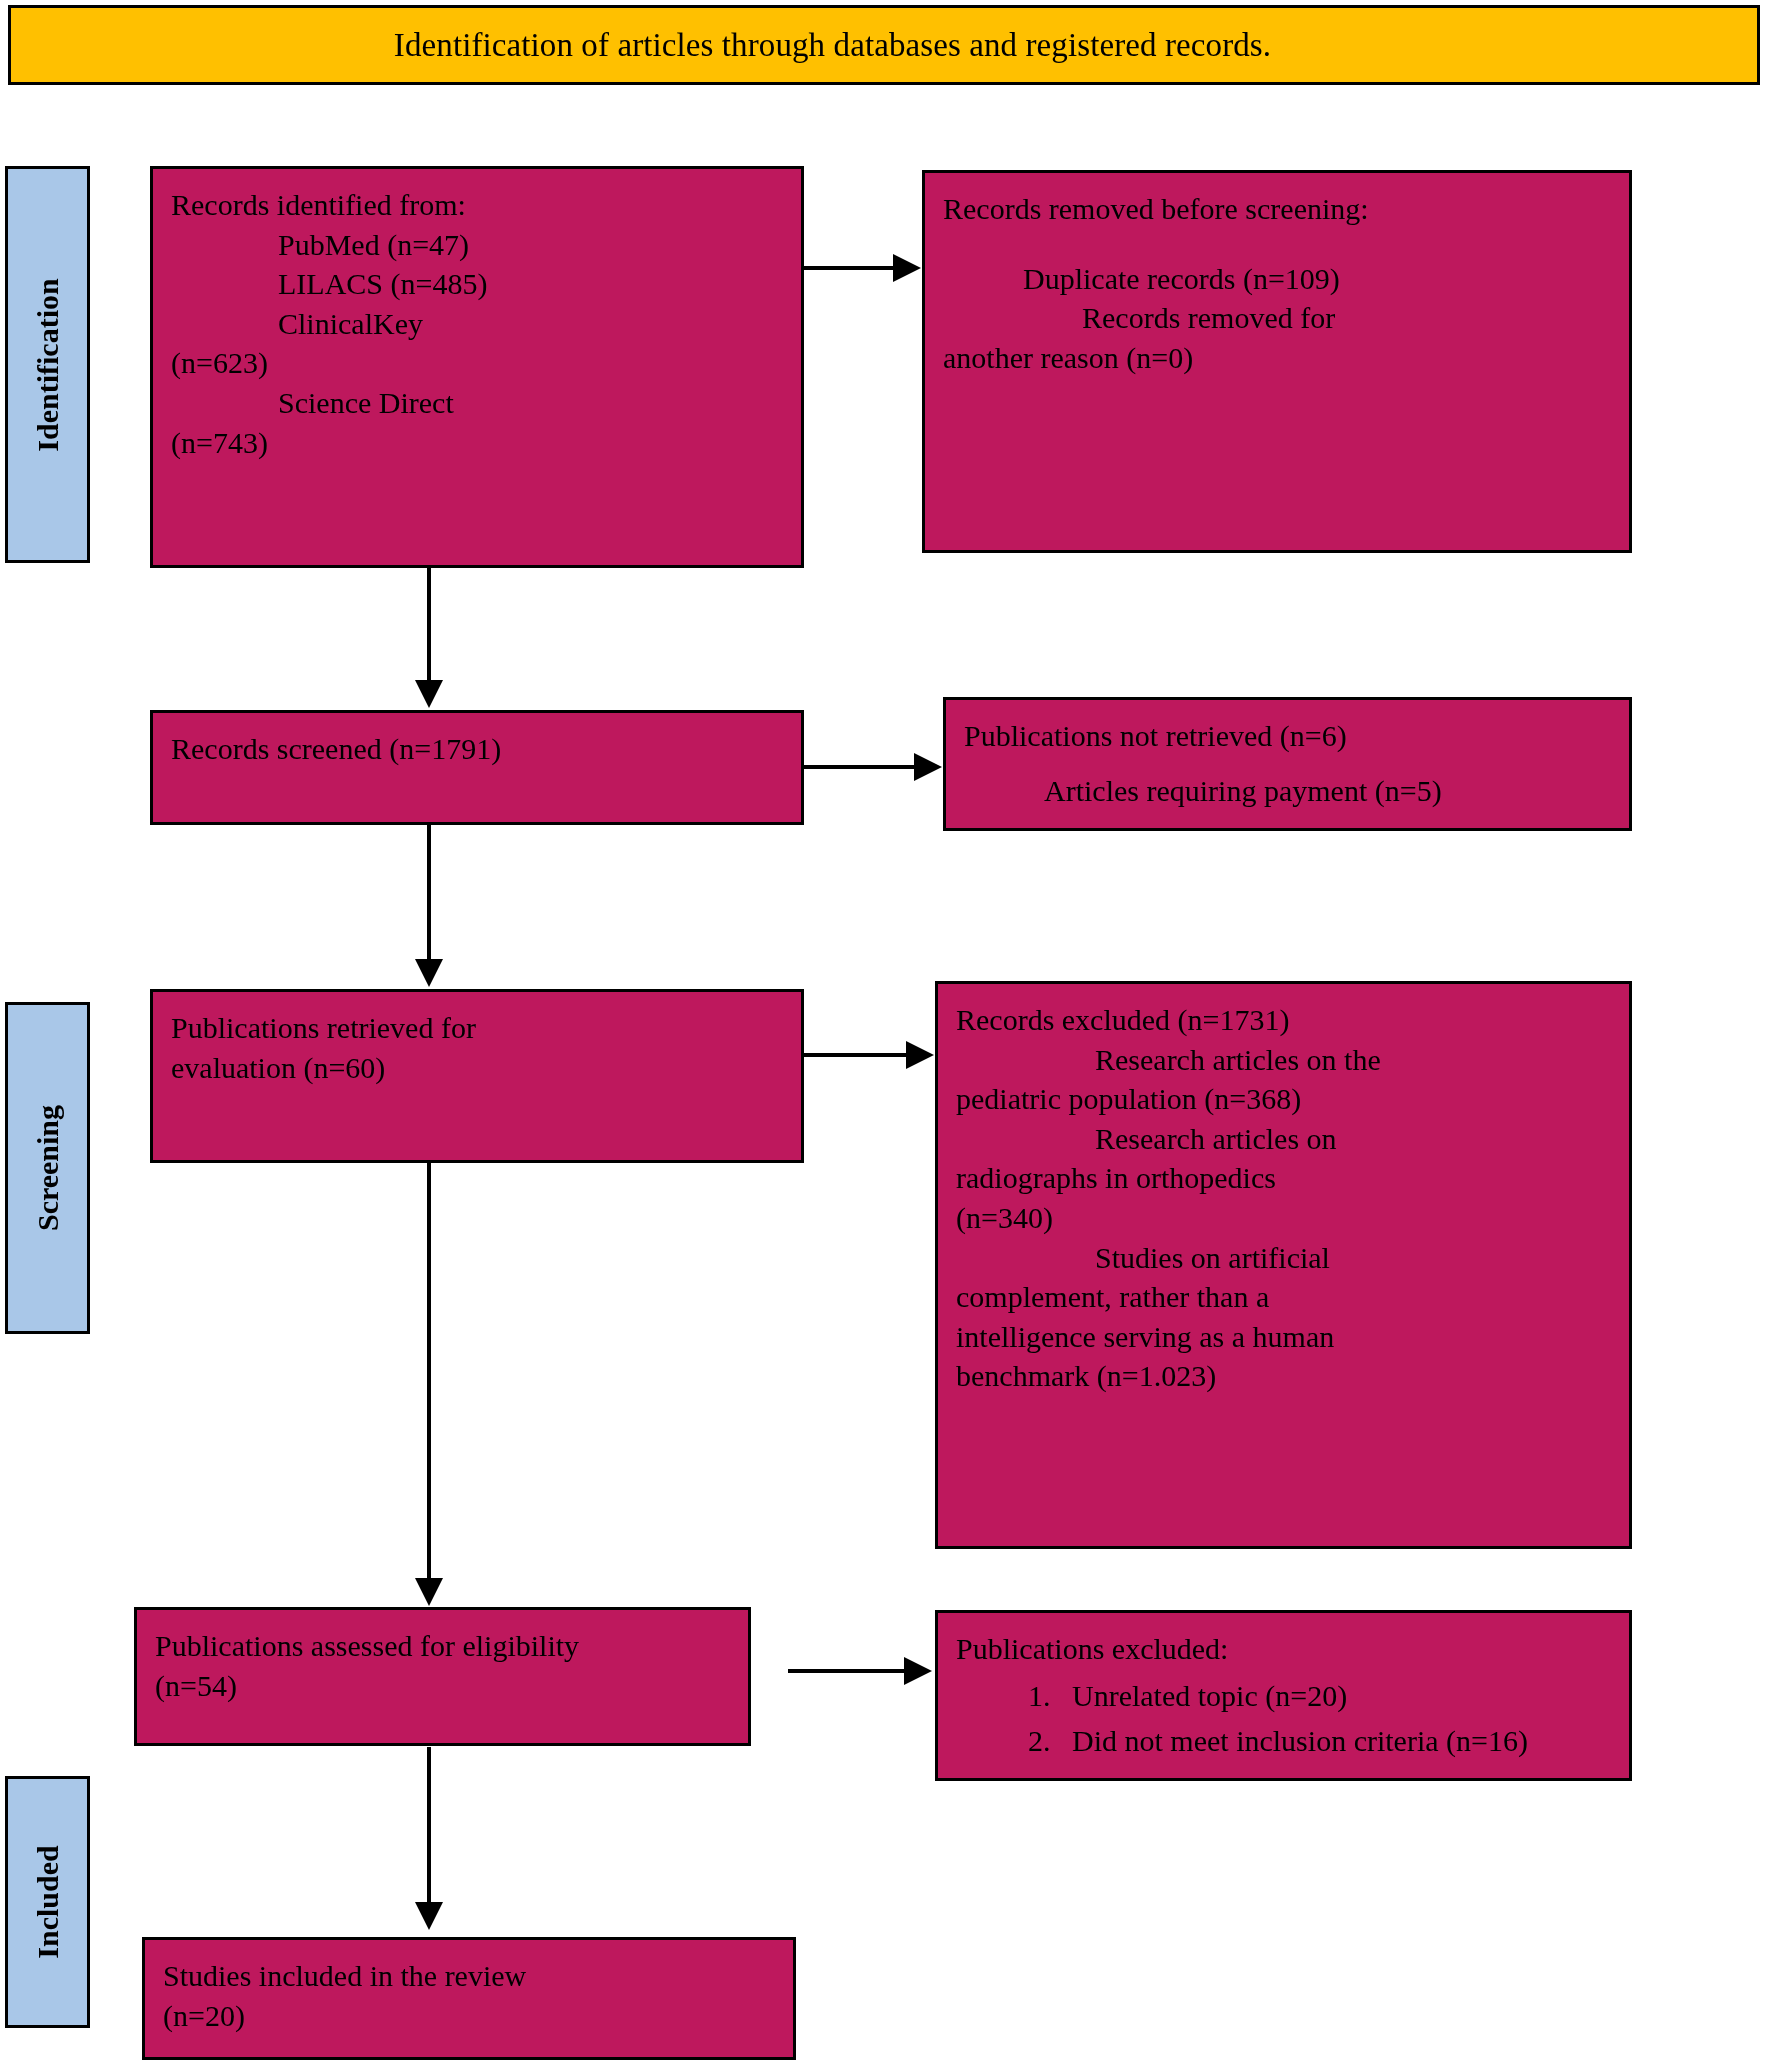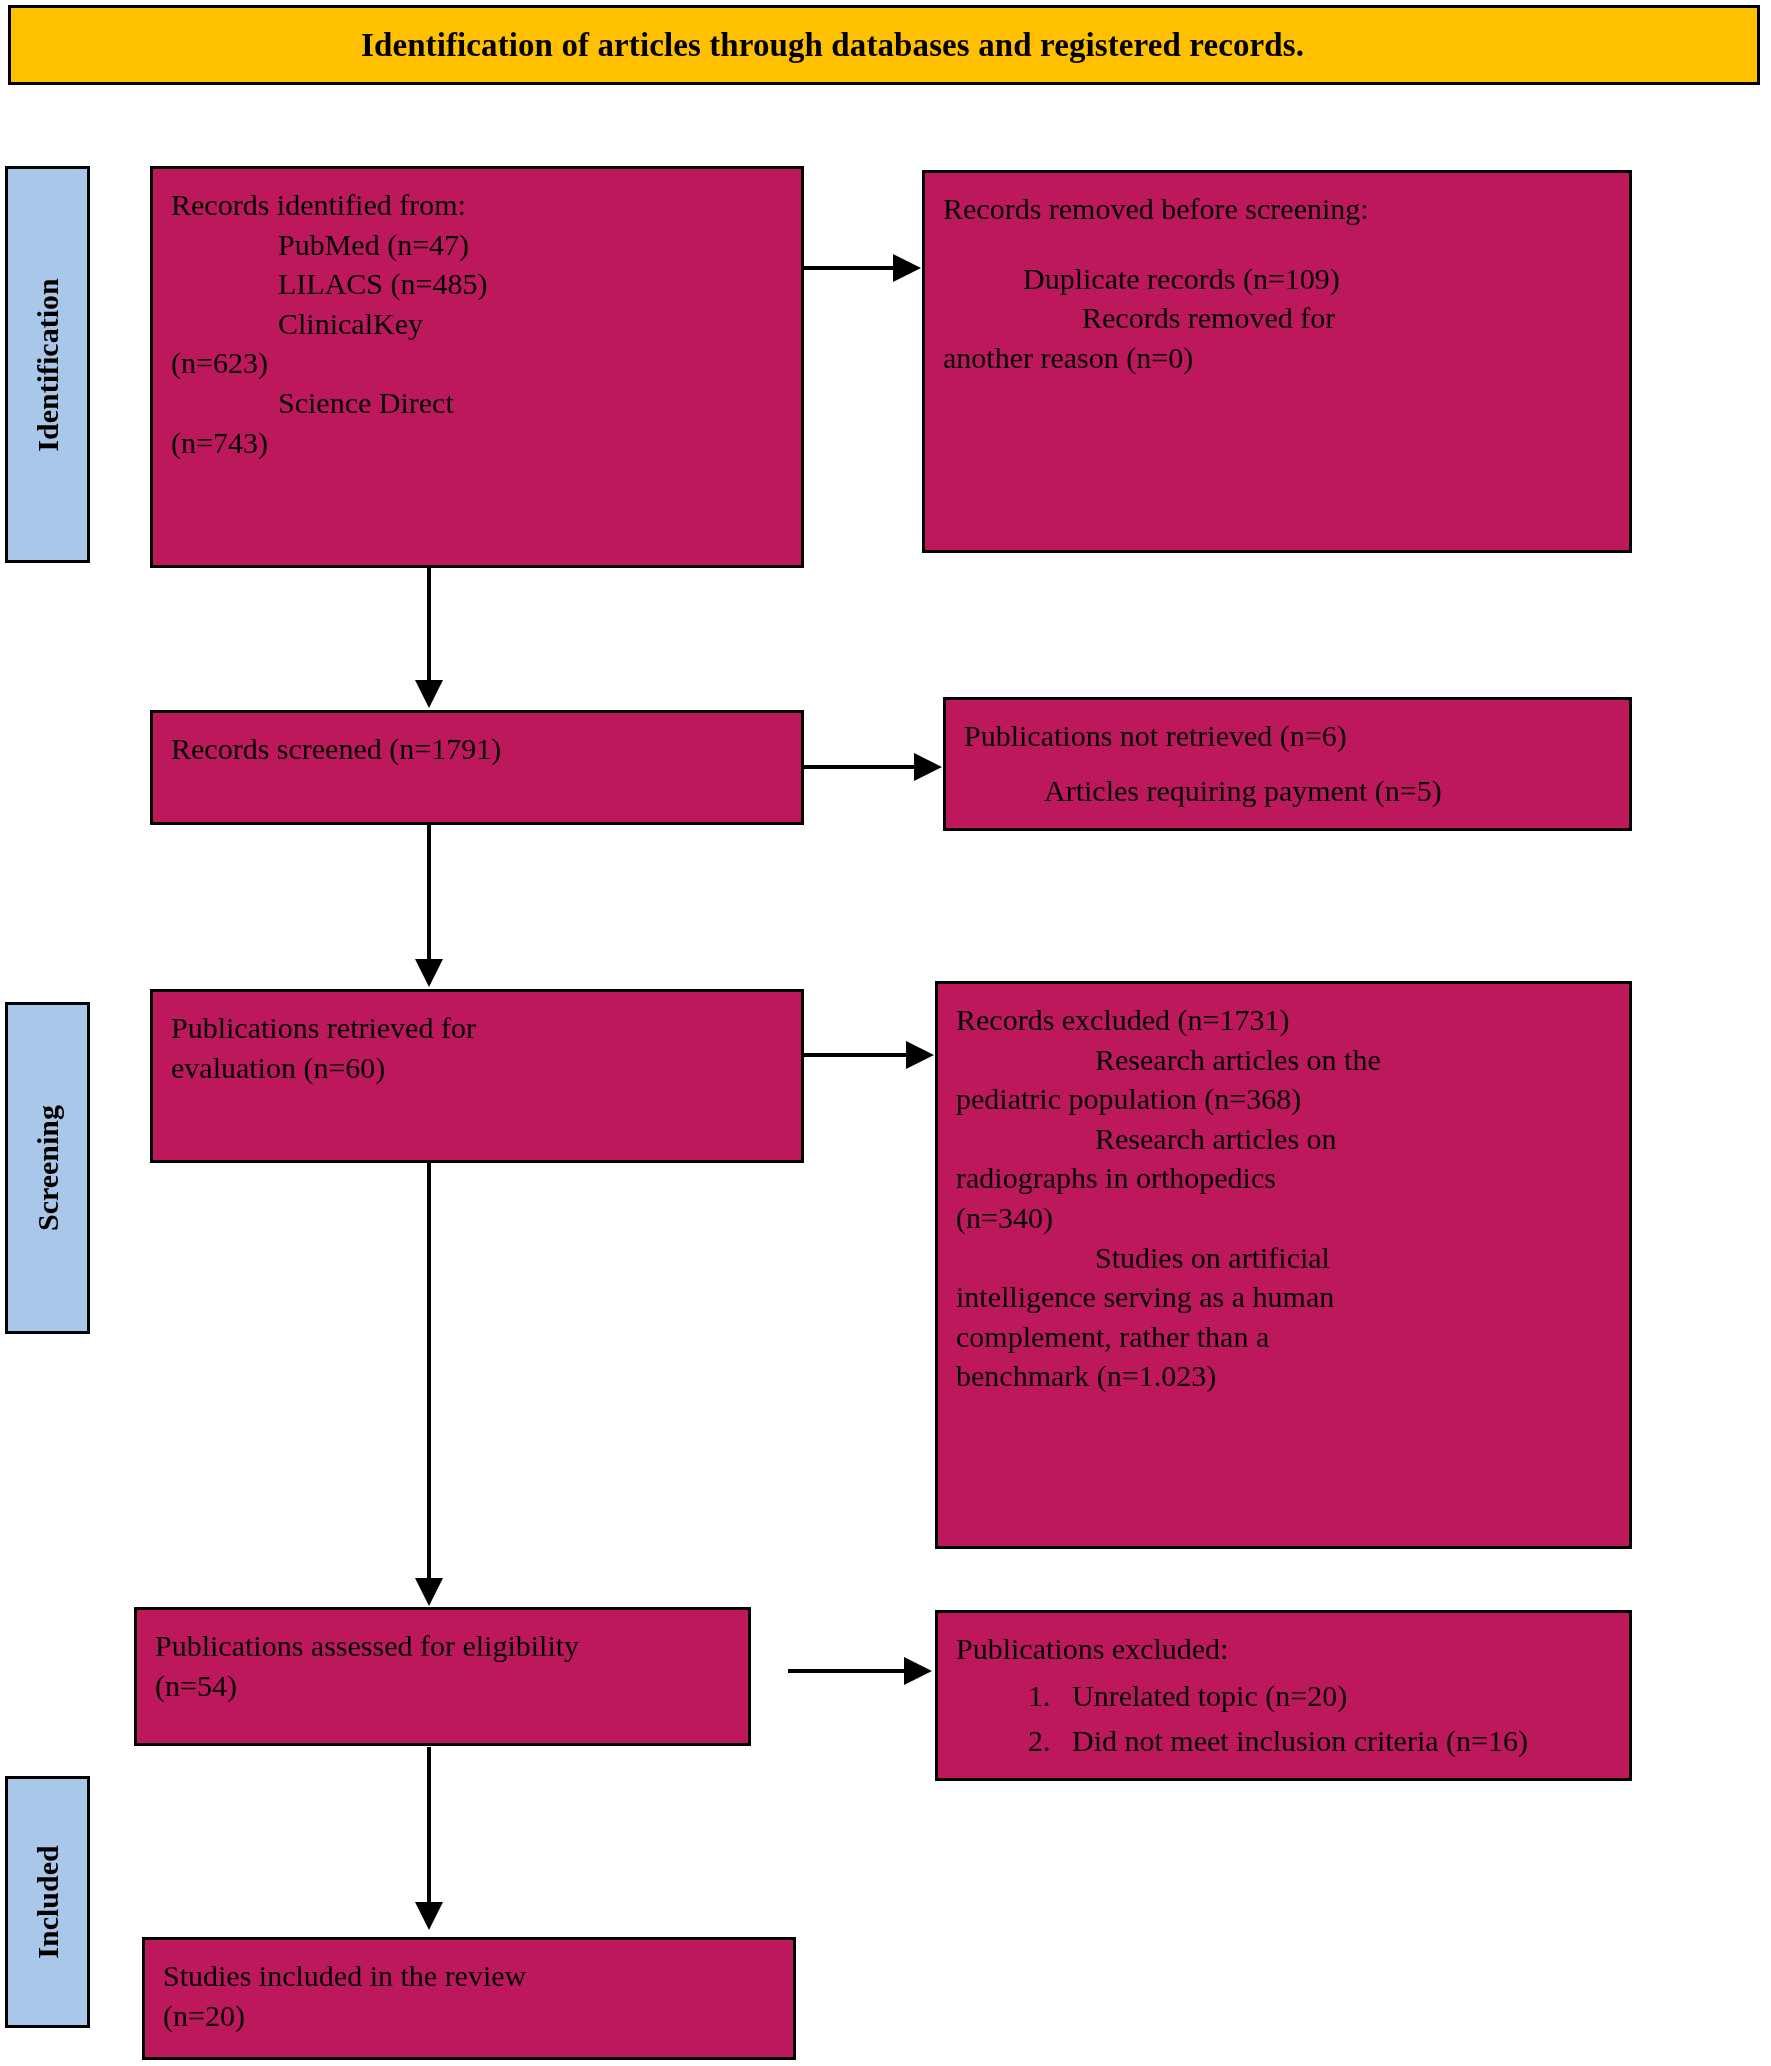--- a/index.html
+++ b/index.html
@@ -19,21 +19,21 @@
   .banner{
     position:absolute;
     left:7.5px; top:5.4px;
     width:1752px; height:80px;
     background:#FFC000;
     border:3.8px solid #000;
     box-sizing:border-box;
     display:flex; align-items:center; justify-content:center;
   }
   .banner-title{
-    font-weight:bold;
+    font-weight:normal;
     font-size:33px;
     letter-spacing:0.1px;
     text-align:center;
     line-height:1.1;
     transform:translateX(-51px);
   }
 
   
   .phase{
     position:absolute;
@@ -163,22 +163,22 @@
   </div>
 
   <div class="box" id="box-excluded">
     <p>Records excluded (n=1731)</p>
     <p class="ind-lg">Research articles on the</p>
     <p>pediatric population (n=368)</p>
     <p class="ind-lg">Research articles on</p>
     <p>radiographs in orthopedics</p>
     <p>(n=340)</p>
     <p class="ind-lg">Studies on artificial</p>
+    <p>complement, rather than a</p>
     <p>intelligence serving as a human</p>
-    <p>complement, rather than a</p>
     <p>benchmark (n=1.023)</p>
   </div>
 
   <div class="box" id="box-eligibility">
     <p>Publications assessed for eligibility</p>
     <p>(n=54)</p>
   </div>
 
   <div class="box" id="box-pub-excluded">
     <p>Publications excluded:</p>

